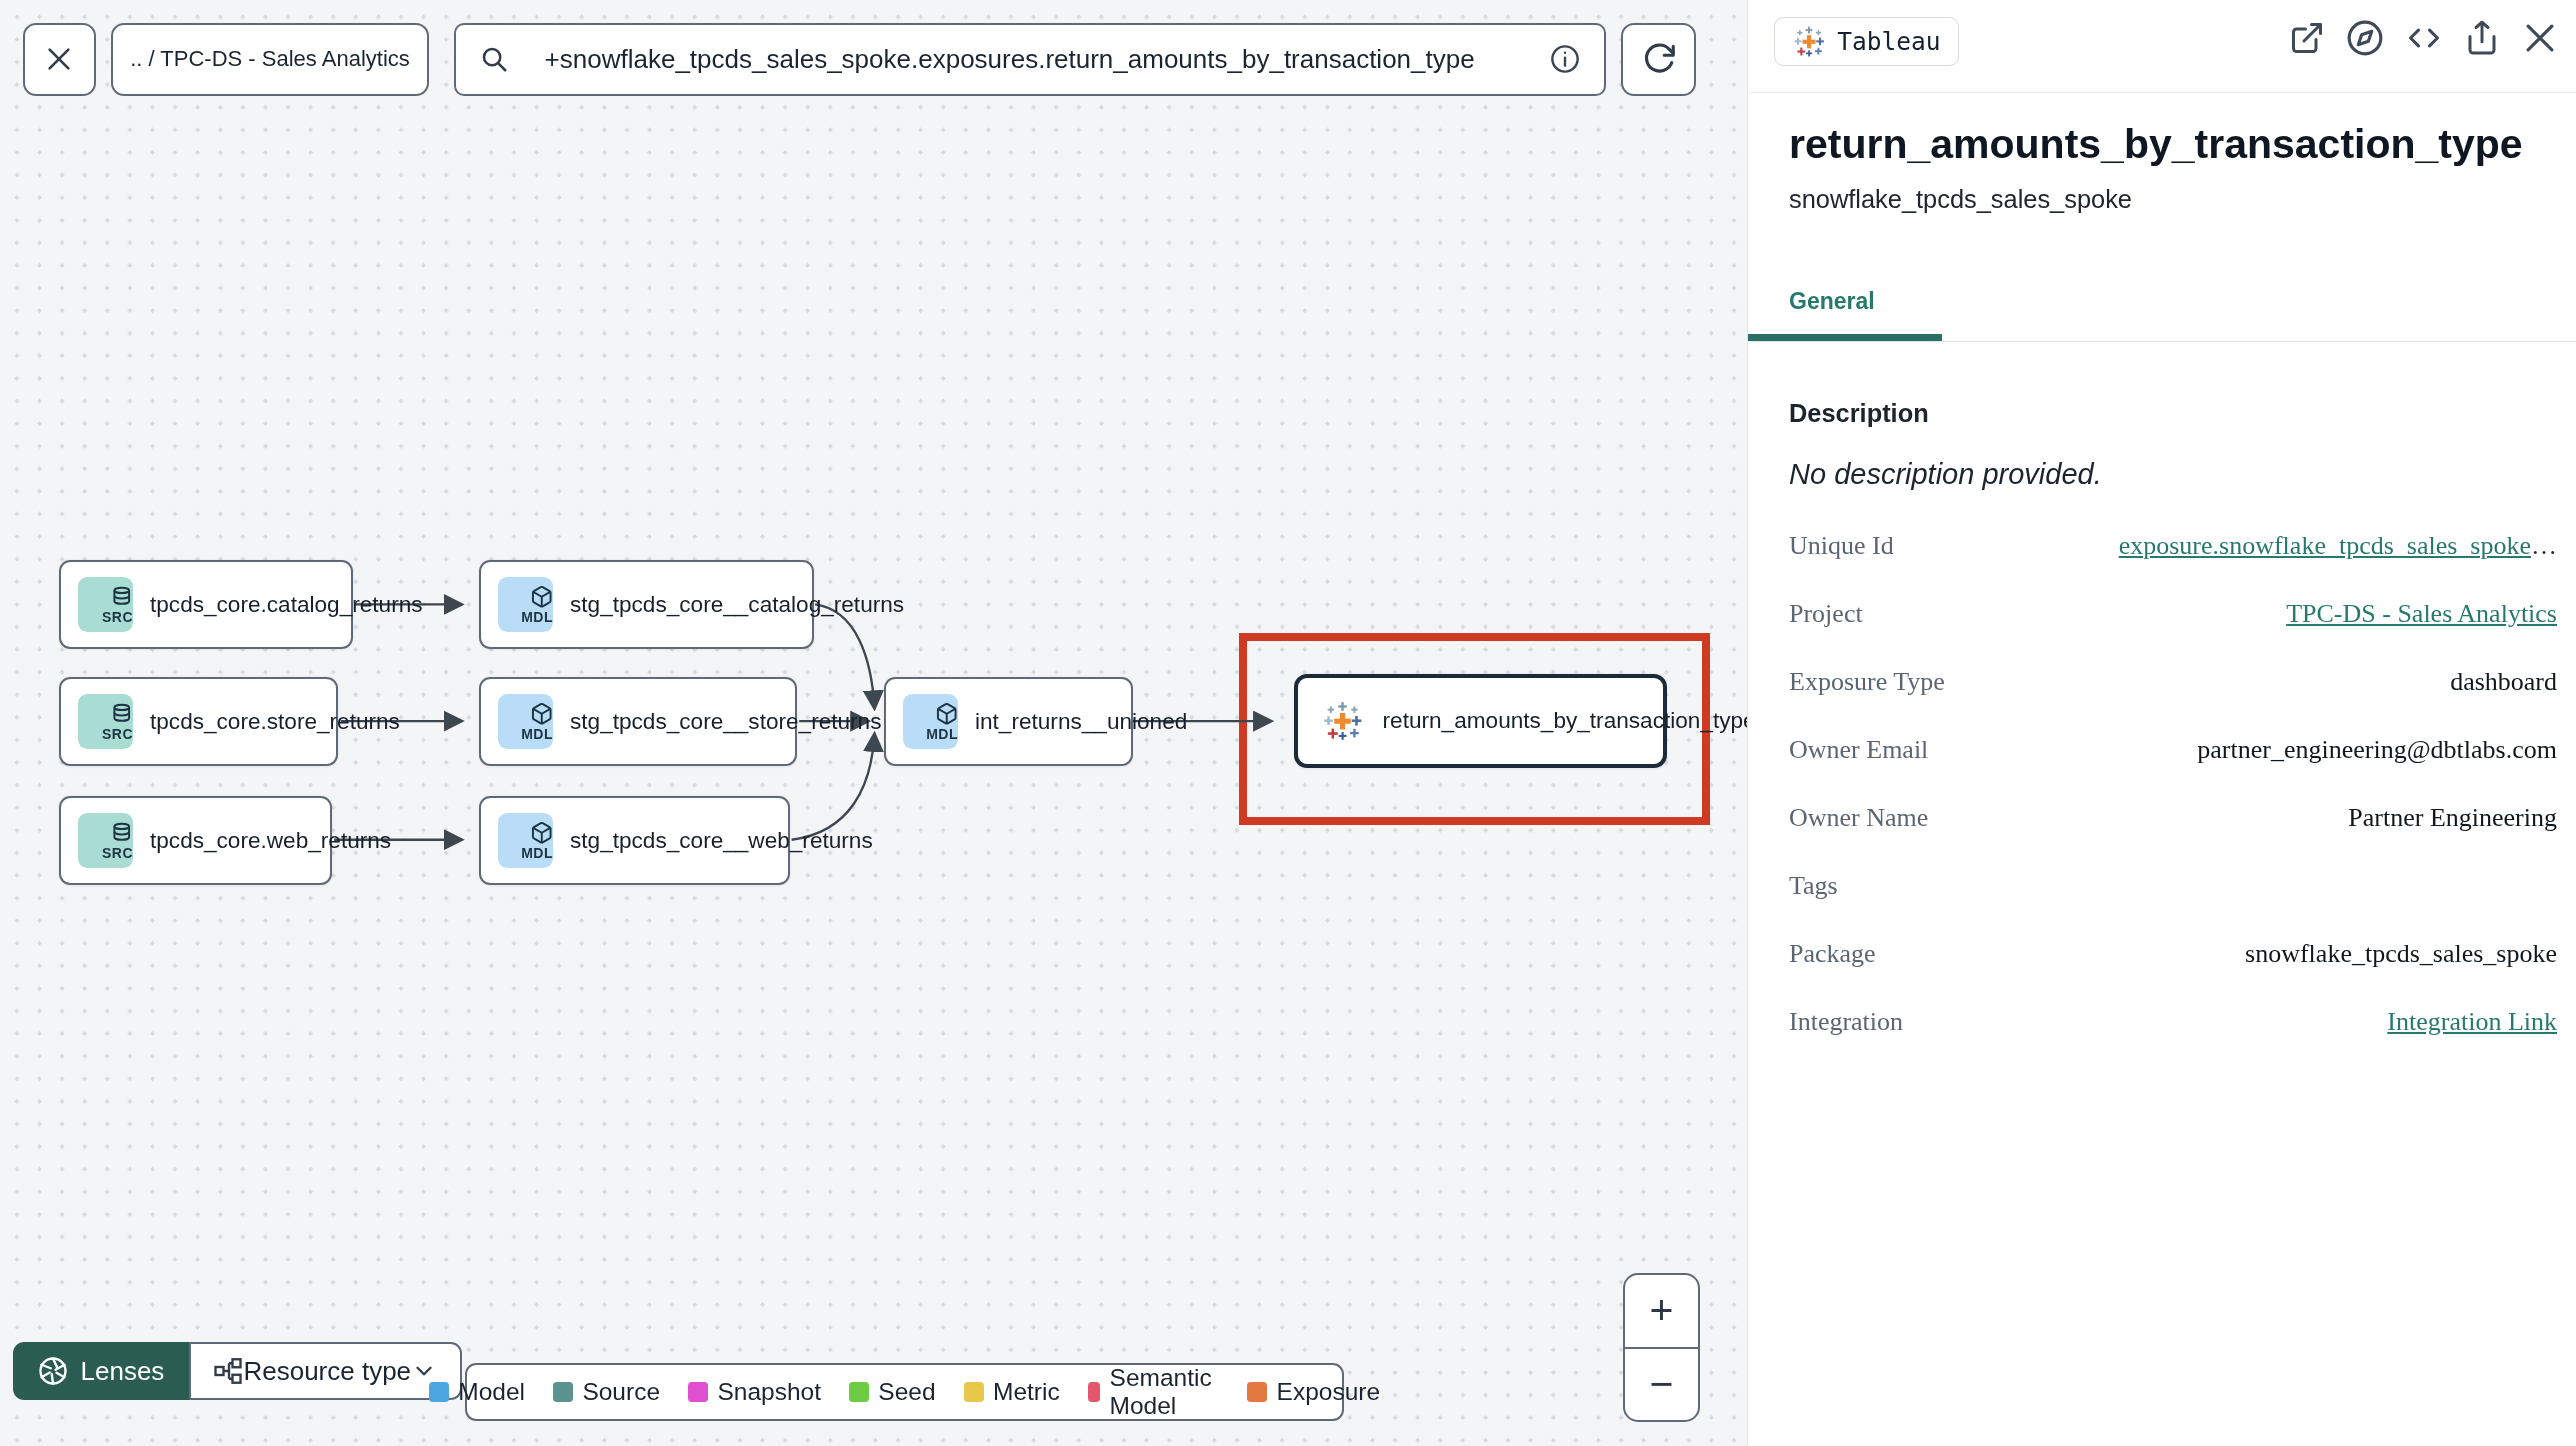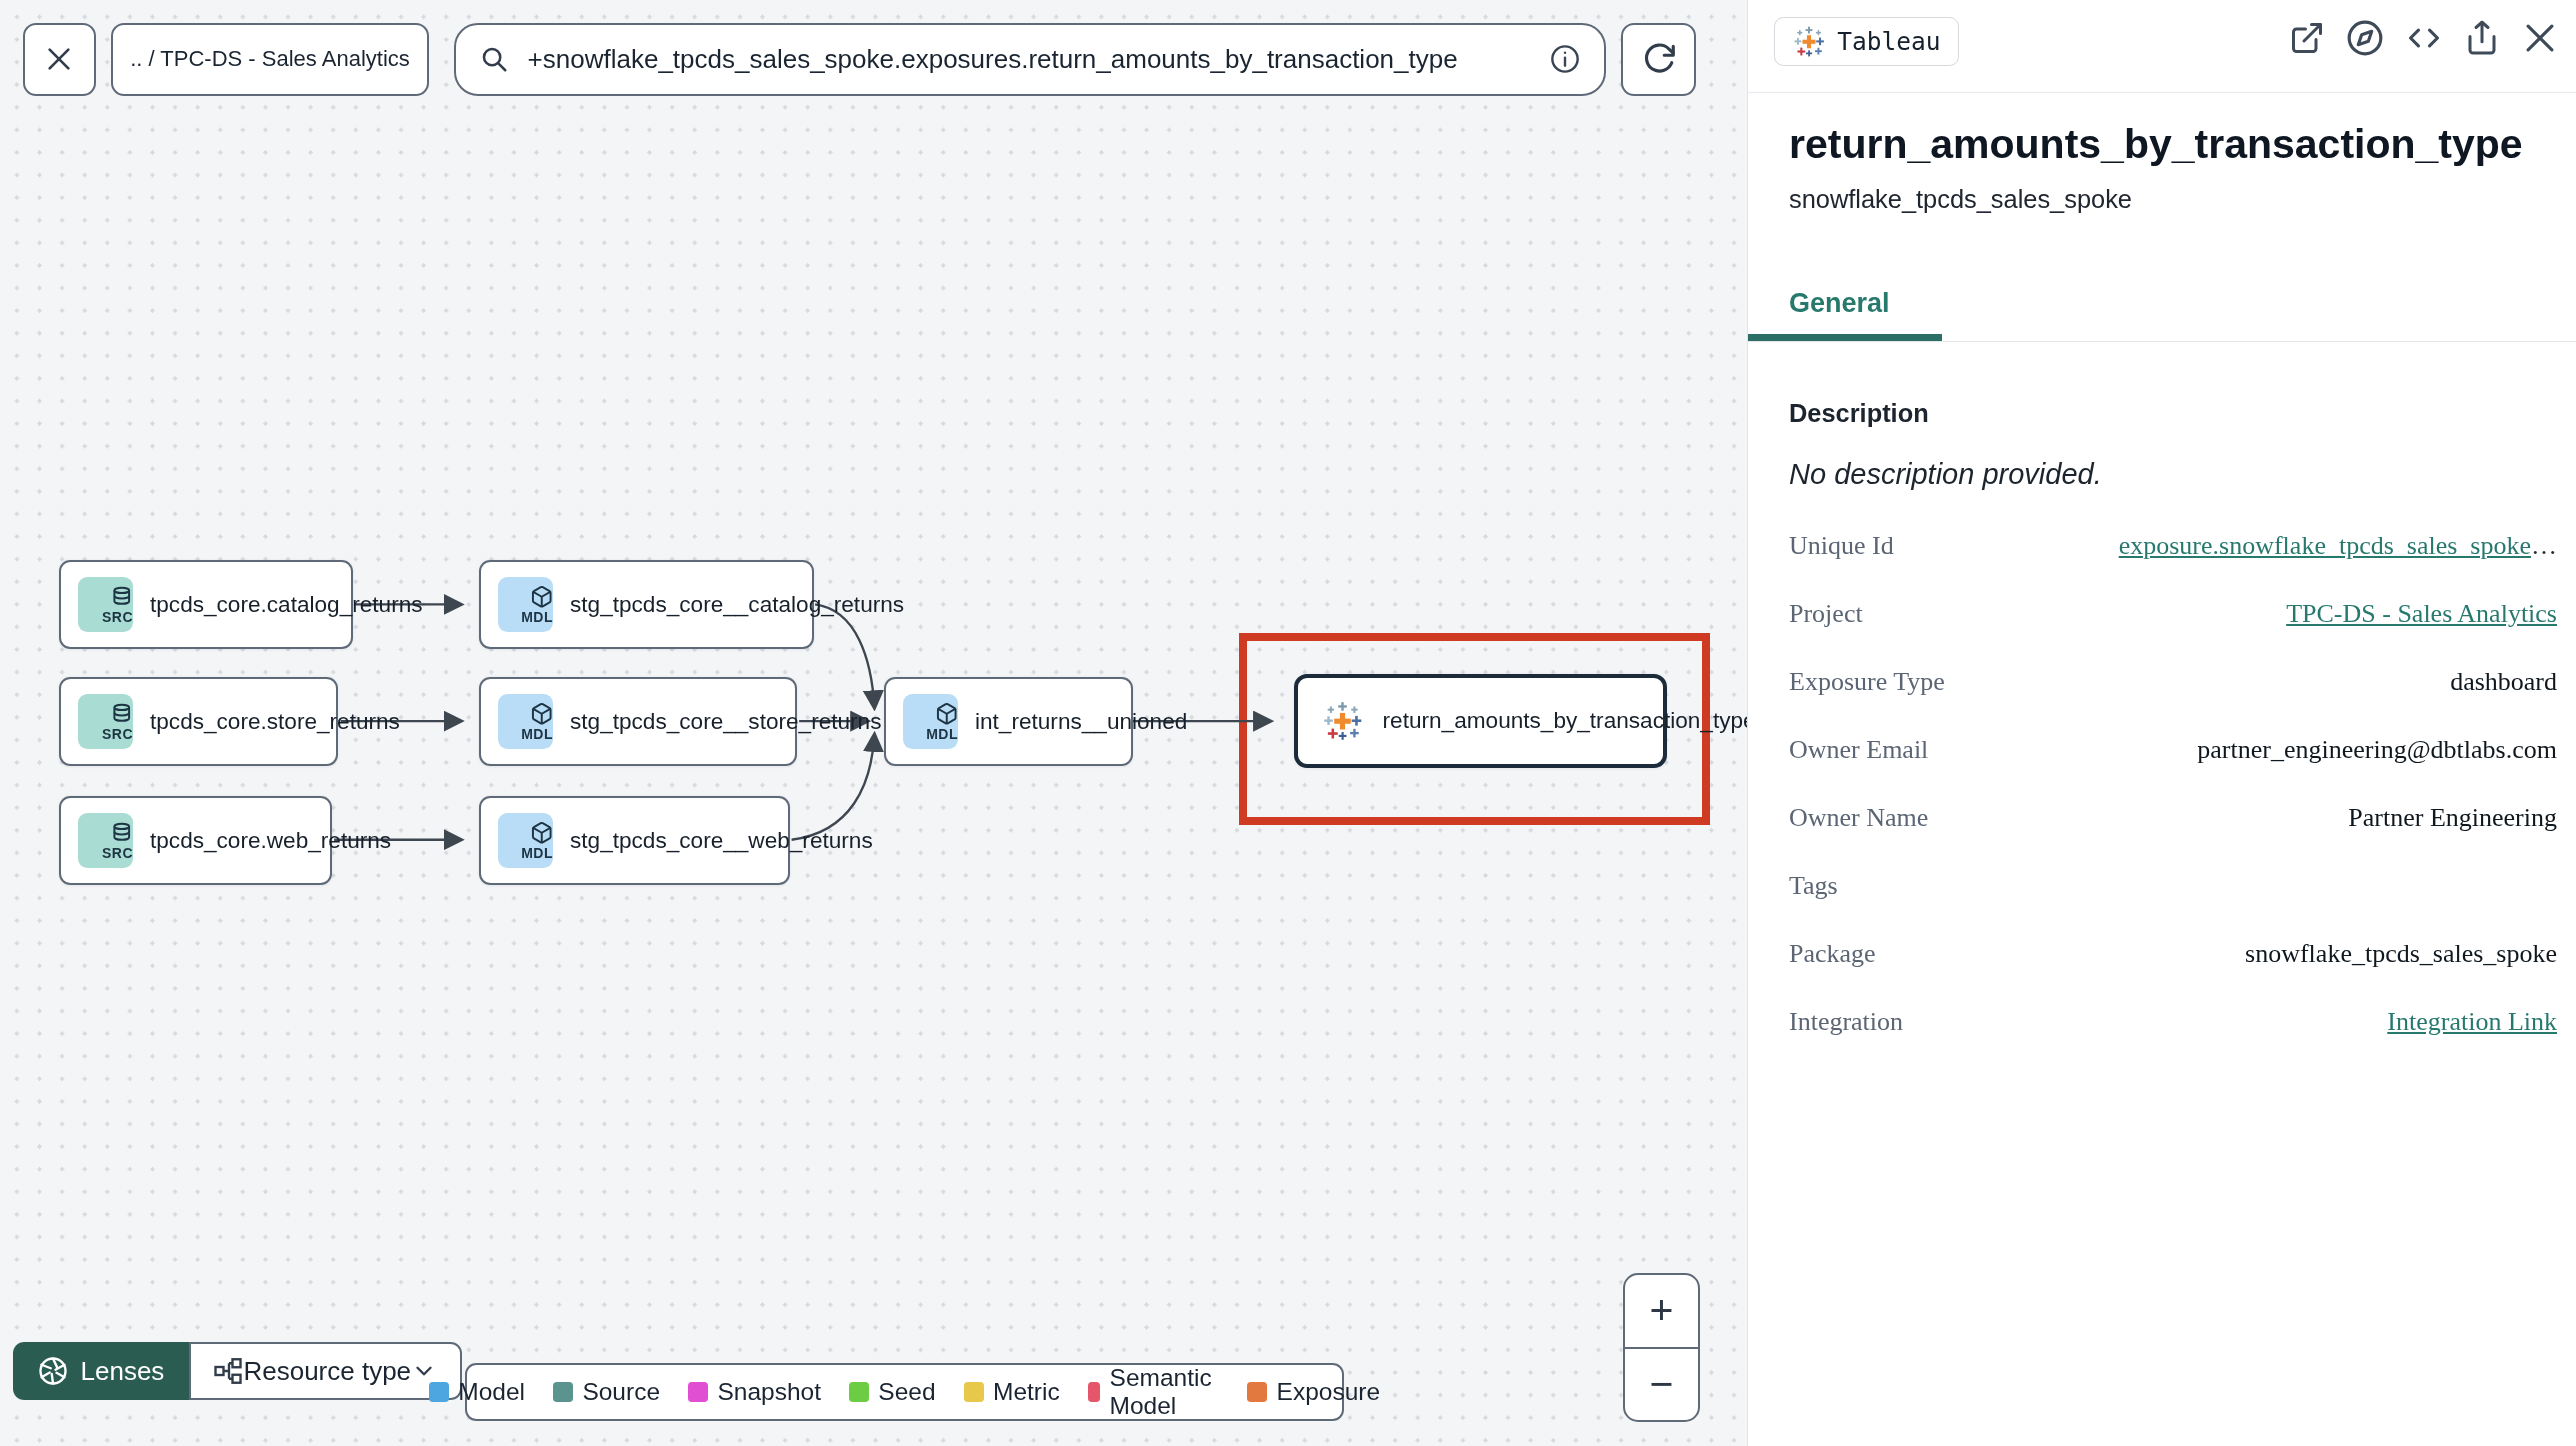--- a/index.html
+++ b/index.html
@@ -10,22 +10,22 @@
     background-color:#f4f5f7;
     background-image:radial-gradient(#d7dade 2.1px, transparent 2.2px);
     background-size:22.6px 22.6px;background-position:5.6px 5.6px;}
   .edges{position:absolute;left:0;top:0;width:1747px;height:1446px;}
 
   
   .tbtn{position:absolute;background:#fff;border:2.4px solid #5f6a78;border-radius:13px;
     display:flex;align-items:center;justify-content:center;color:#323d4c;box-sizing:border-box;}
   .crumb{position:absolute;background:#fff;border:2.4px solid #5f6a78;border-radius:13px;
     display:flex;align-items:center;justify-content:center;font-size:22px;color:#1b2531;box-sizing:border-box;}
-  .search{position:absolute;background:#fff;border:2.4px solid #5f6a78;border-radius:24px;
-    display:flex;align-items:center;gap:19px;padding:0 22.6px;font-size:26px;color:#1b2531;box-sizing:border-box;}
+  .search{position:absolute;background:#fff;border:2.4px solid #5f6a78;border-radius:10px;
+    display:flex;align-items:center;gap:36px;padding:0 22.6px;font-size:26px;color:#1b2531;box-sizing:border-box;}
   .search .q{flex:1;white-space:nowrap;overflow:hidden;}
   .icn{display:inline-flex;align-items:center;justify-content:center;}
   .icn svg{display:block;}
 
   
   .node{position:absolute;height:89px;background:#fff;border:2.4px solid #5f6a78;border-radius:11.3px;
     display:flex;align-items:center;gap:17px;padding-left:17px;box-sizing:border-box;
     box-shadow:0 0.9px 2.8px rgba(20,30,40,.07);}
   .badge{width:55px;height:55px;border-radius:9.4px;display:flex;flex-direction:column;
     align-items:flex-end;justify-content:center;color:#1d3444;flex:0 0 auto;}
@@ -57,21 +57,21 @@
   
   .panel{position:absolute;left:1747px;top:0;width:829px;height:1446px;background:#fff;
     border-left:0.9px solid #e2e5e8;box-sizing:border-box;}
   .chip{position:absolute;left:26px;top:17px;height:47px;border:1.4px solid #d5d9de;border-radius:9.4px;
     display:flex;align-items:center;gap:11.3px;padding:0 17px;
     font-family:"DejaVu Sans Mono",monospace;font-size:24.5px;color:#14202c;}
   .hicons{position:absolute;right:17px;top:19px;display:flex;align-items:center;gap:21px;color:#3f4a59;}
   .hdiv{position:absolute;left:0;top:92px;width:100%;height:0.9px;background:#e8eaed;}
   .ptitle{position:absolute;left:41px;top:121px;font-size:41px;font-weight:bold;color:#0f1722;}
   .psub{position:absolute;left:41px;top:185px;font-size:25.4px;color:#20262f;}
-  .tab{position:absolute;left:41px;top:288px;font-size:27px;font-weight:bold;color:#27796e;}
+  .tab{position:absolute;left:41px;top:288px;font-size:23px;font-weight:bold;color:#27796e;}
   .tabbar{position:absolute;left:0;top:334px;width:194px;height:7.5px;background:#2b6f66;}
   .tabdiv{position:absolute;left:0;top:341px;width:100%;height:0.9px;background:#e2e4e7;}
   .dhead{position:absolute;left:41px;top:399px;font-size:25.4px;font-weight:bold;color:#1c242e;}
   .dempty{position:absolute;left:41px;top:458px;font-size:29px;font-style:italic;color:#1c242e;}
   .frows{position:absolute;left:0;top:512px;width:100%;}
   .frow{height:68px;display:flex;align-items:center;justify-content:space-between;
     padding:0 19px 0 41px;box-sizing:border-box;font-family:Liberation Serif, serif;}
   .flabel{font-size:26px;color:#5b6573;}
   .fval{font-size:26px;color:#10181f;text-align:right;}
   .flink{font-size:26px;color:#27796e;text-decoration:underline;cursor:pointer;}

